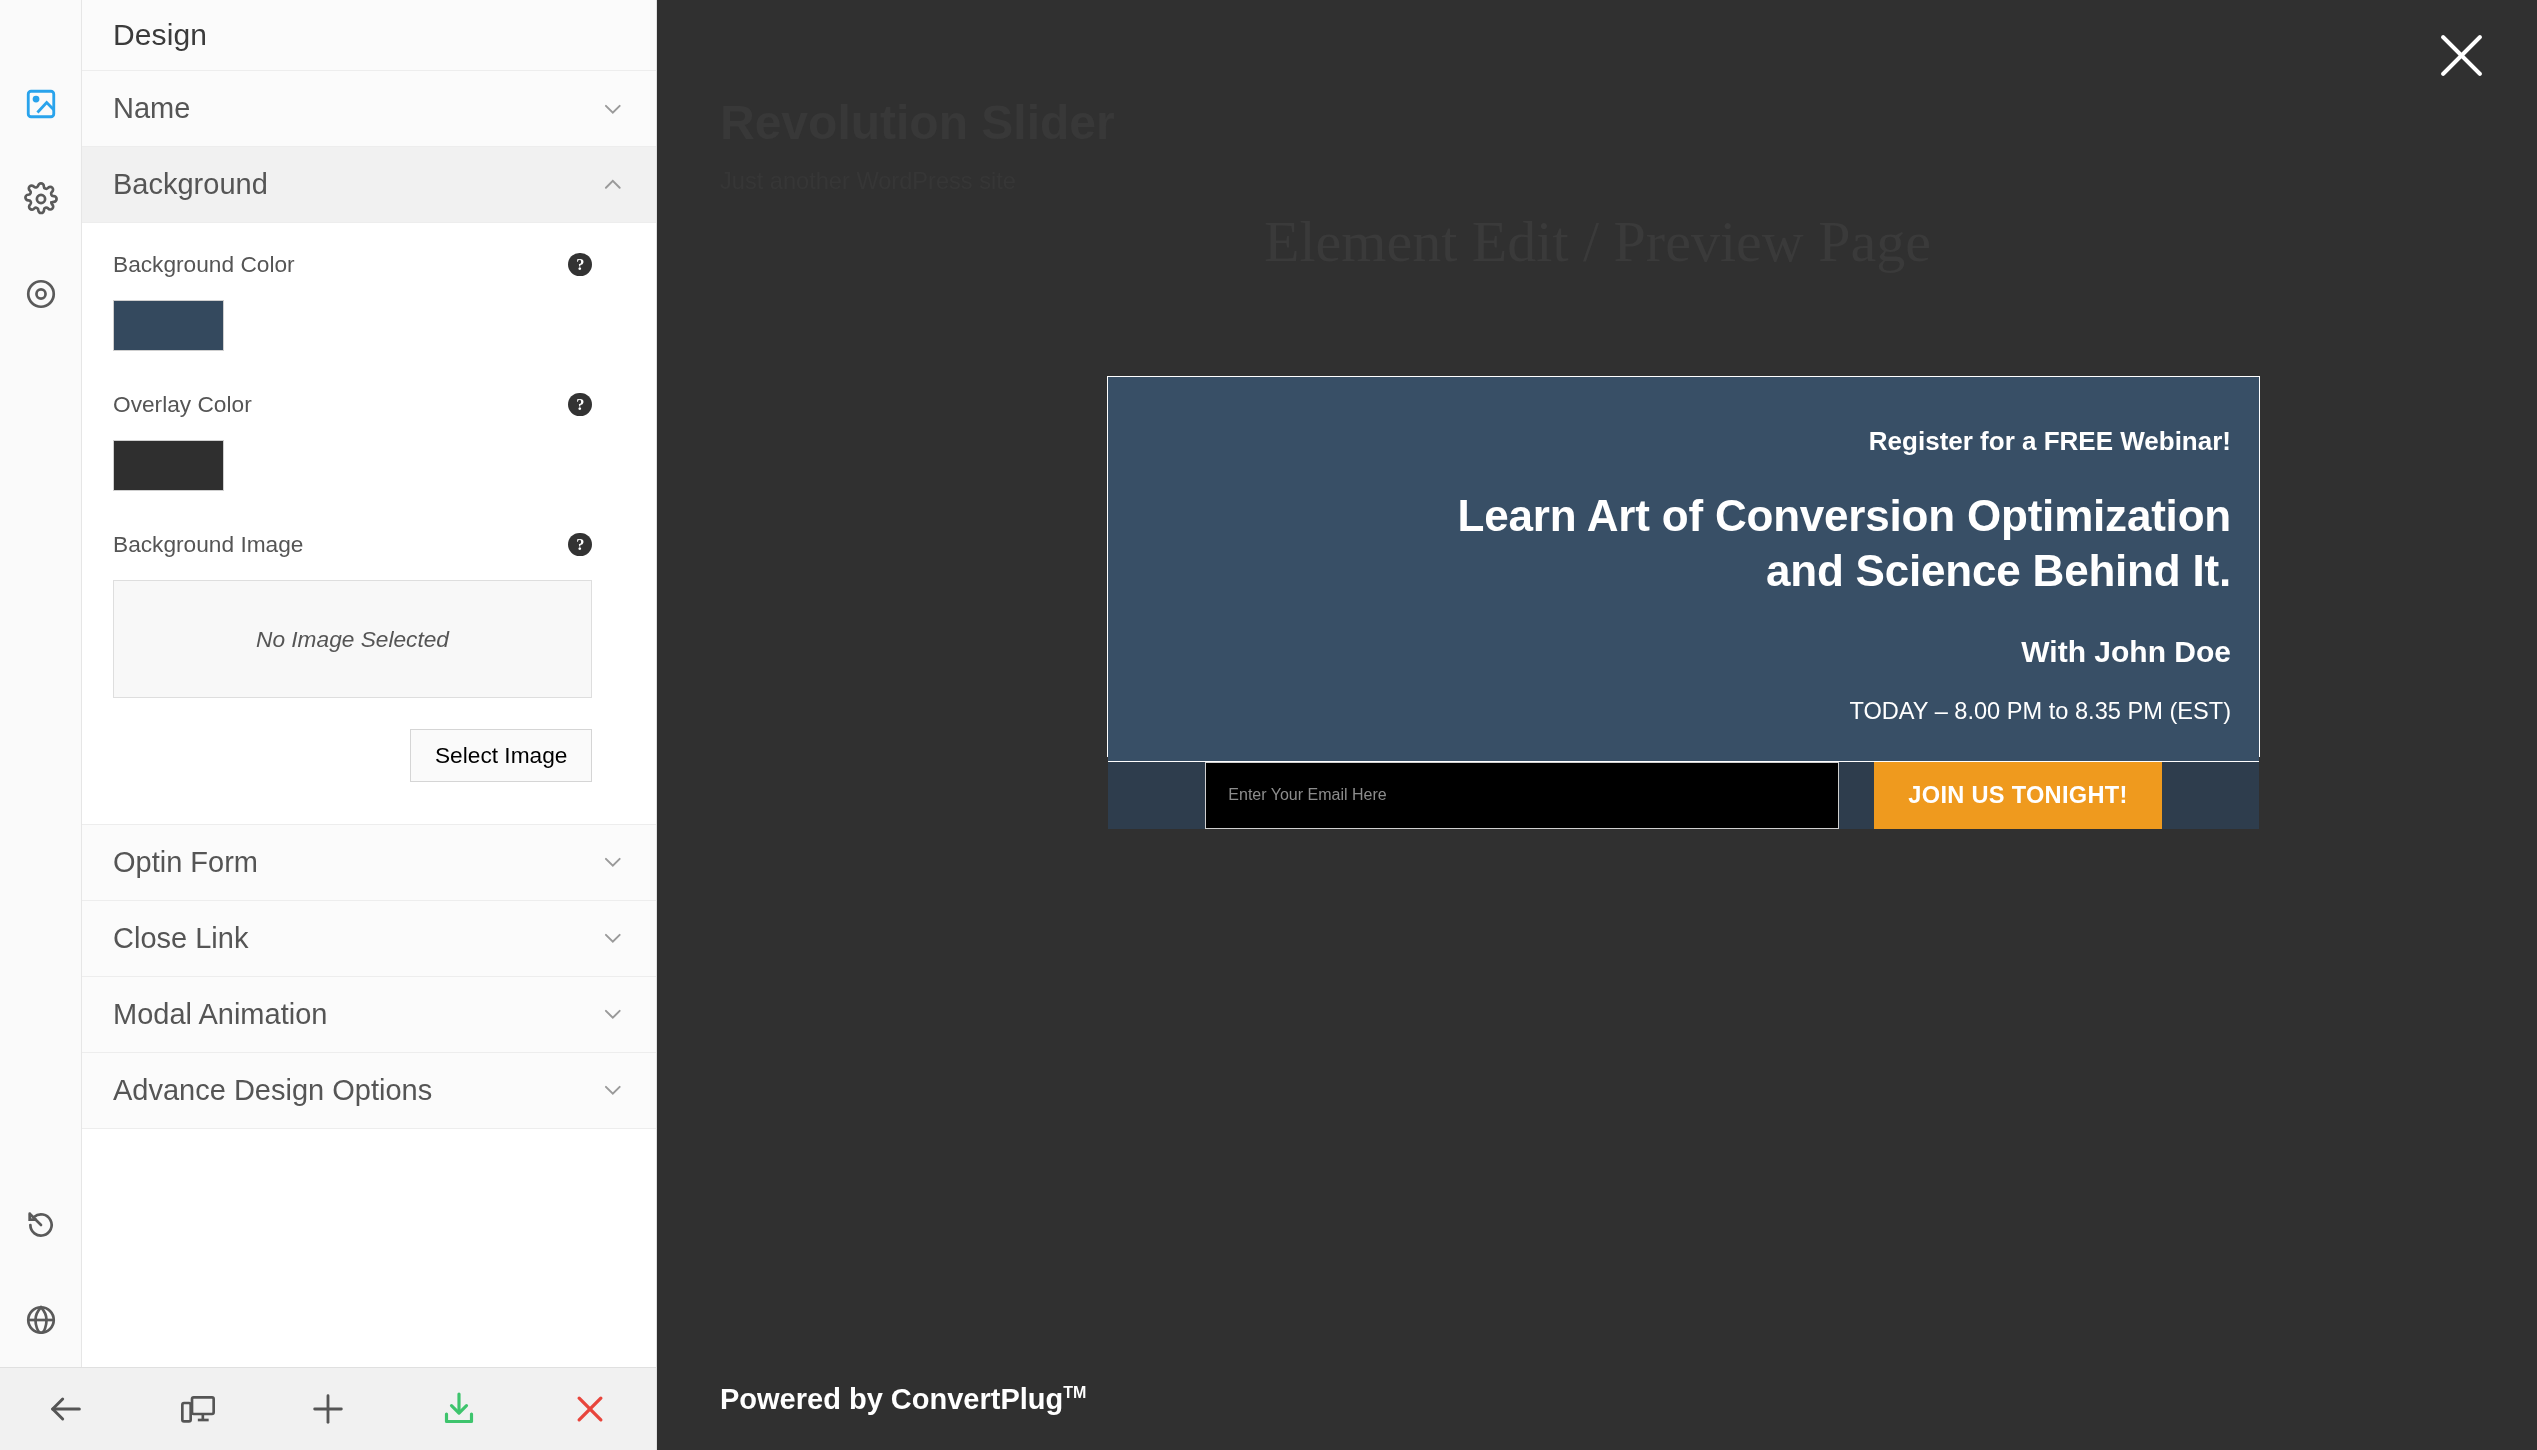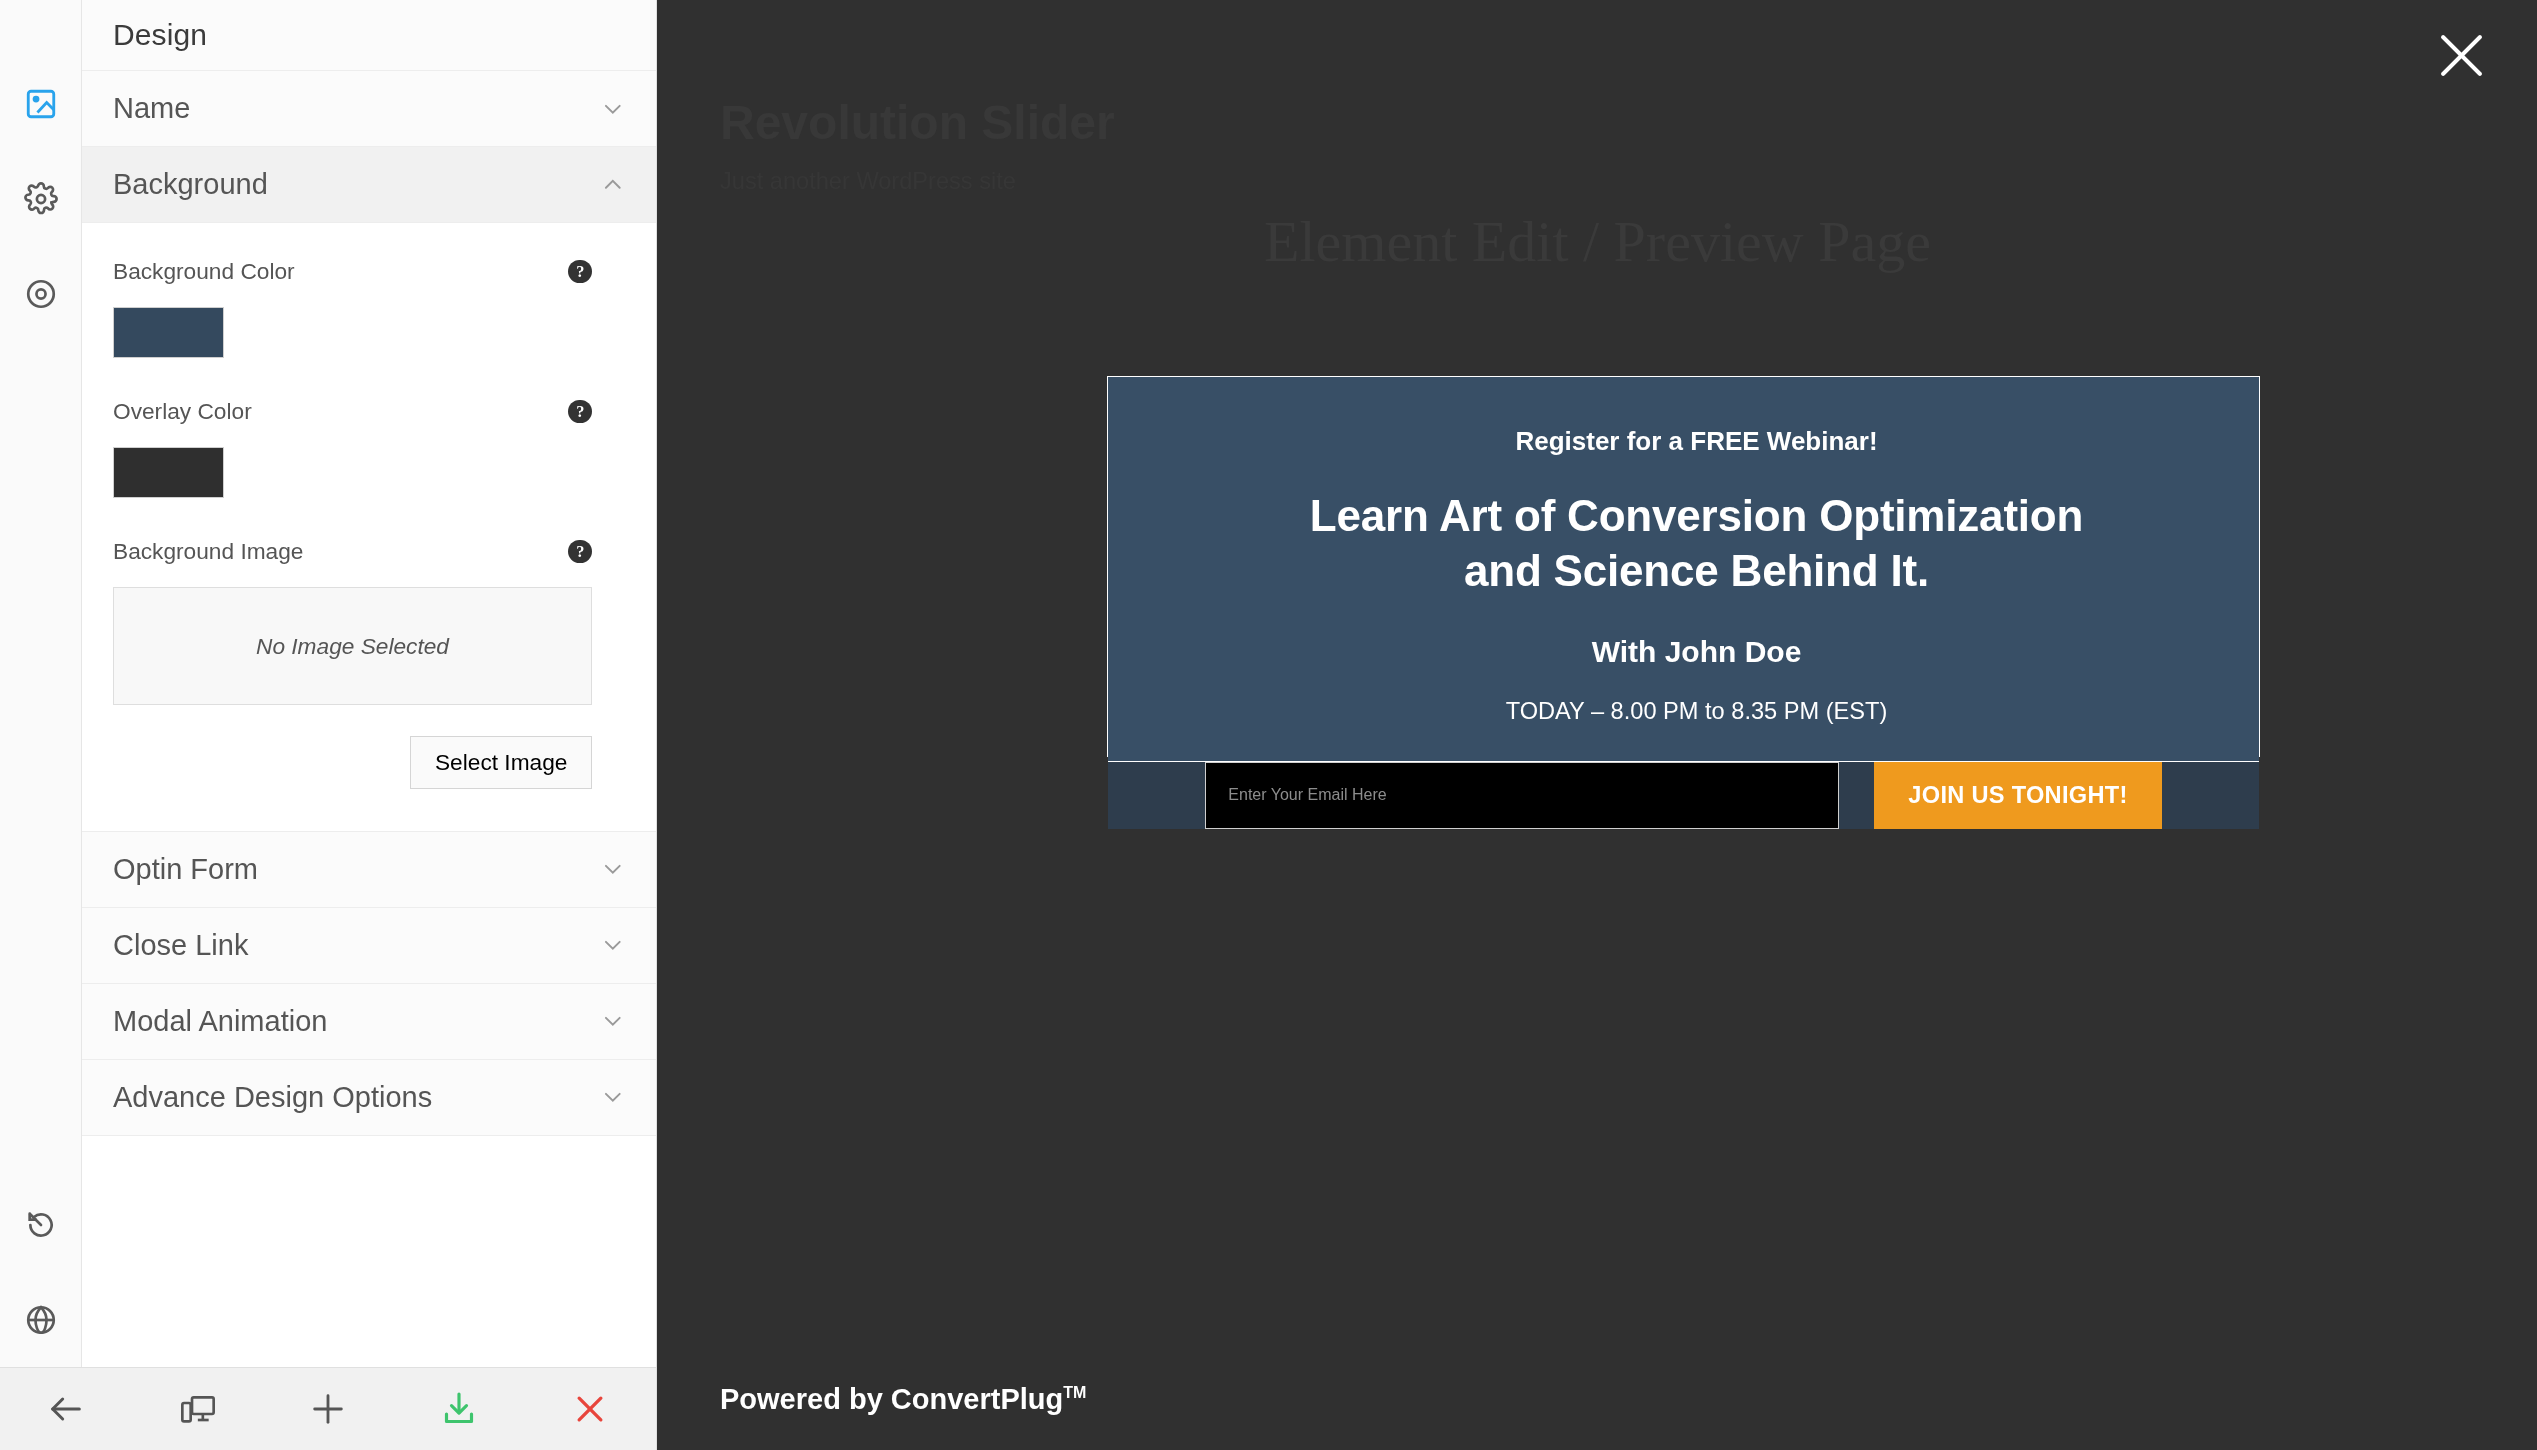--- a/index.html
+++ b/index.html
@@ -42,21 +42,21 @@
 
   .acc-row {
     height: 76px; display: flex; align-items: center; justify-content: space-between;
     padding: 0 31px; background: #fbfbfb;
     border-bottom: 0.9px solid #ededed; cursor: pointer;
   }
   .acc-row.open { background: #f1f1f1; }
   .acc-label { font-size: 29px; color: #555; font-weight: 400; }
   .chev { width: 23.6px; height: 23.6px; display:block; color: #9a9a9a; }
 
-  .acc-body { background: #fff; padding: 35px 31px 42px 31px; border-bottom: 0.9px solid #ededed; }
+  .acc-body { background: #fff; padding: 28px 31px 42px 31px; border-bottom: 0.9px solid #ededed; }
   .field { margin-bottom: 40px; }
   .field:last-child { margin-bottom: 0; }
   .field-head { display: flex; align-items: center; justify-content: space-between; margin-bottom: 22px; padding-right: 33px; }
   .field-label { font-size: 22.7px; color: #555; }
   .help {
     width: 23.6px; height: 23.6px; border-radius: 50%;
     background: #333; color: #fff; font-size: 16.3px; font-weight: 700;
     display: flex; align-items: center; justify-content: center;
     font-family: "Liberation Serif", serif; cursor: pointer; flex: 0 0 23.6px;
   }
@@ -98,21 +98,21 @@
   .close-x svg { width: 63px; height: 63px; display: block; }
 
   
   .modal {
     position: absolute; left: 450px; top: 376px;
     width: 1153px; height: 381px;
     border: 1.8px solid #ffffff; background: #384f66;
     display: flex; flex-direction: column;
   }
   .modal-top {
-    background: #384f66; padding: 49px 28px 36px 54px; text-align: center;
+    background: #384f66; padding: 49px 28px 36px 54px; text-align: right;
     border-bottom: 1.8px solid #ffffff;
   }
   .m-eyebrow { font-size: 26px; color: #fff; font-weight: 700; margin-bottom: 31px; }
   .m-headline {
     font-size: 44px; color: #fff; font-weight: 700; line-height: 1.26;
     margin-bottom: 36px; letter-spacing: -0.2px;
   }
   .m-with { font-size: 30px; color: #fff; font-weight: 700; margin-bottom: 29px; }
   .m-when { font-size: 23.6px; color: #fff; font-weight: 400; }
   .modal-form {

